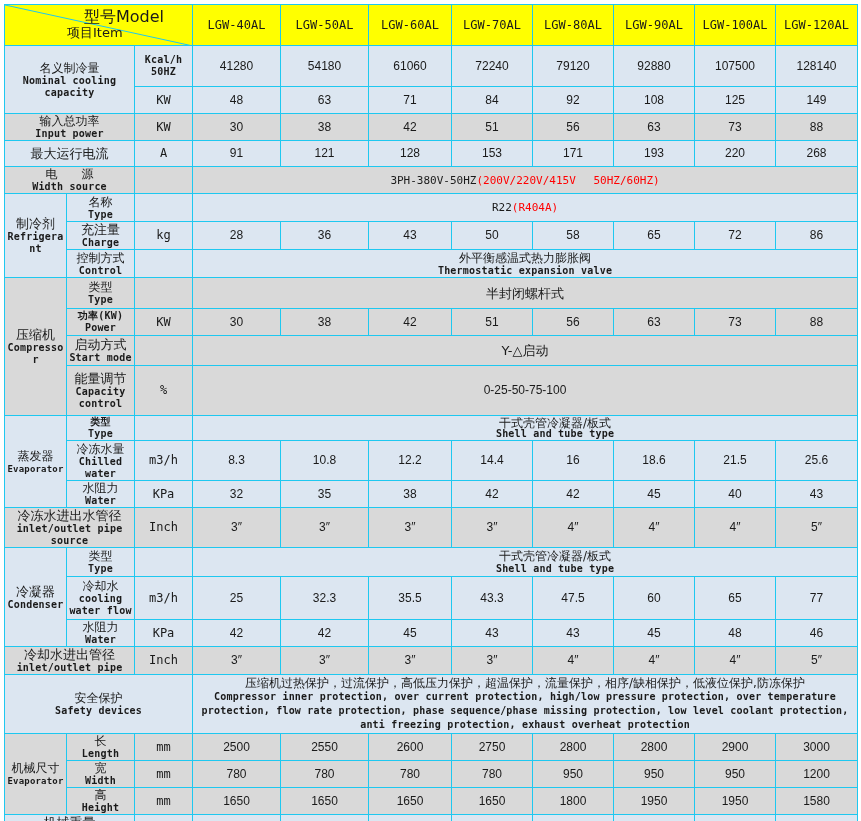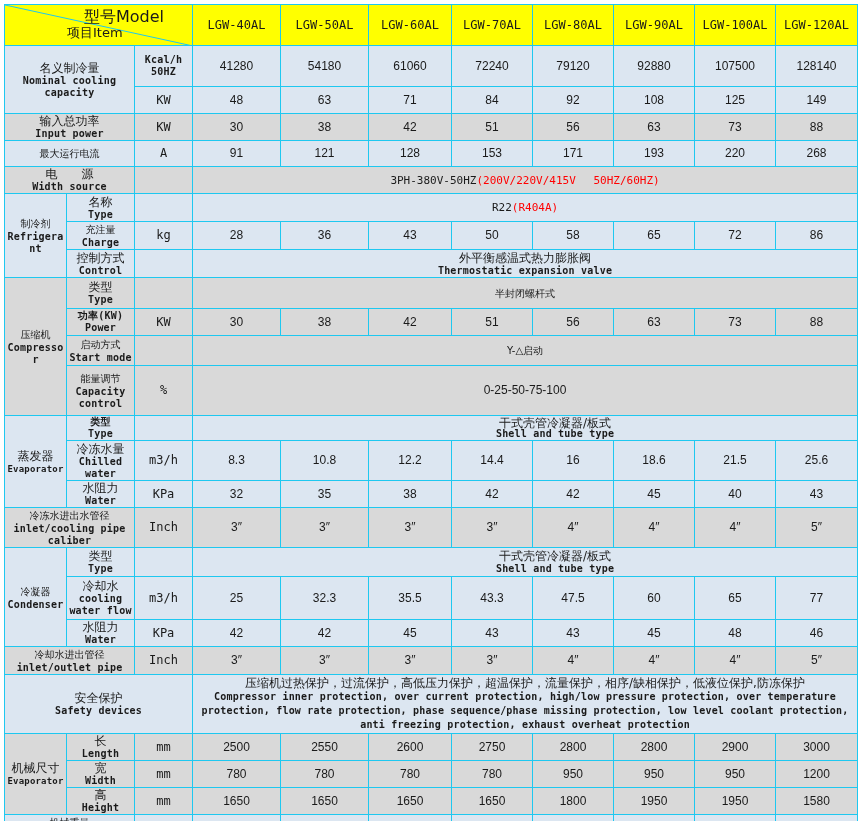--- a/index.html
+++ b/index.html
@@ -7,21 +7,21 @@
          font-family: "DejaVu Sans Mono", "Liberation Mono", monospace; color: #1a1a1a; }
   table.spec { position: absolute; left: 4px; top: 4px; border-collapse: collapse;
                table-layout: fixed; width: 853px; }
   table.spec td { border: 1px solid #1ec8f0; text-align: center; vertical-align: middle;
                   padding: 0; font-size: 12px; line-height: 13px; overflow: hidden; }
   .hdr { background: #ffff00; }
   .blue { background: #dce6f1; }
   .gray { background: #d9d9d9; }
   .zh { font-family: "DejaVu Sans", sans-serif; font-size: 12px; line-height: 14px; display: block; }
   .en { font-size: 10px; line-height: 12px; display: block; letter-spacing: 0.2px; font-weight: bold; }
-  .zh-lg { font-family: "DejaVu Sans", sans-serif; font-size: 10px; line-height: 15px; display: block; }
+  .zh-lg { font-family: "DejaVu Sans", sans-serif; font-size: 13px; line-height: 15px; display: block; }
   .num { font-family: "Liberation Sans", sans-serif; font-size: 12.5px; }
   .unit { font-size: 10.5px; }
   .model { font-size: 12px; }
   .red { color: #ff0000; margin-top: 10px; }
   .diag { position: relative; }
   .diag svg { position: absolute; left: 0; top: 0; }
   .diag .top { position: absolute; right: 28px; top: 4px; font-size: 16px; }
   .diag .bot { position: absolute; left: 62px; top: 20px; font-size: 13px; }
   .left-pad { text-align: center; padding-left: 60px !important; }
   .safety-text { font-size: 10px; line-height: 14px; padding: 0 4px !important; }
@@ -266,21 +266,21 @@
     <td class="num">42</td>
     <td class="num">42</td>
     <td class="num">45</td>
     <td class="num">40</td>
     <td class="num">43</td>
   </tr>
 
   <tr style="height:37px" class="gray">
     <td colspan="2">
       <span class="zh-lg">冷冻水进出水管径</span>
-      <span class="en">inlet/cooling pipe caliber</span>
+      <span class="en">inlet/outlet pipe source</span>
     </td>
     <td class="unit">Inch</td>
     <td class="num">3″</td>
     <td class="num">3″</td>
     <td class="num">3″</td>
     <td class="num">3″</td>
     <td class="num">4″</td>
     <td class="num">4″</td>
     <td class="num">4″</td>
     <td class="num">5″</td>

